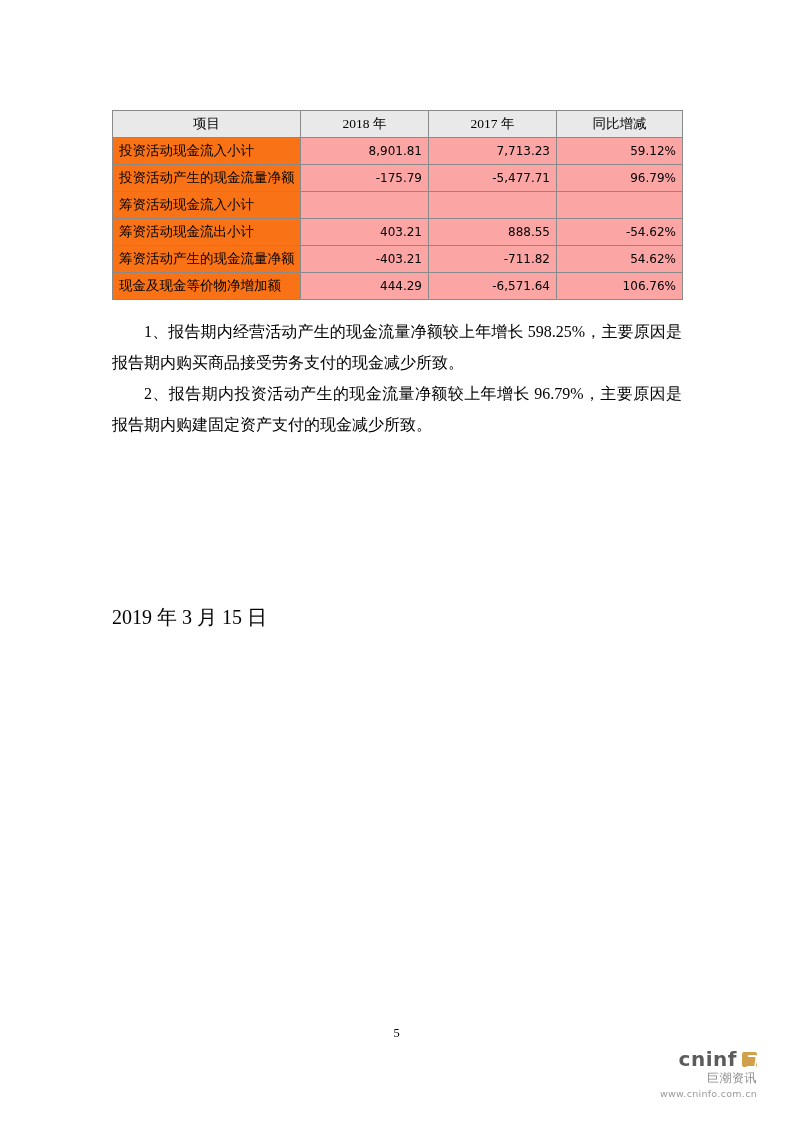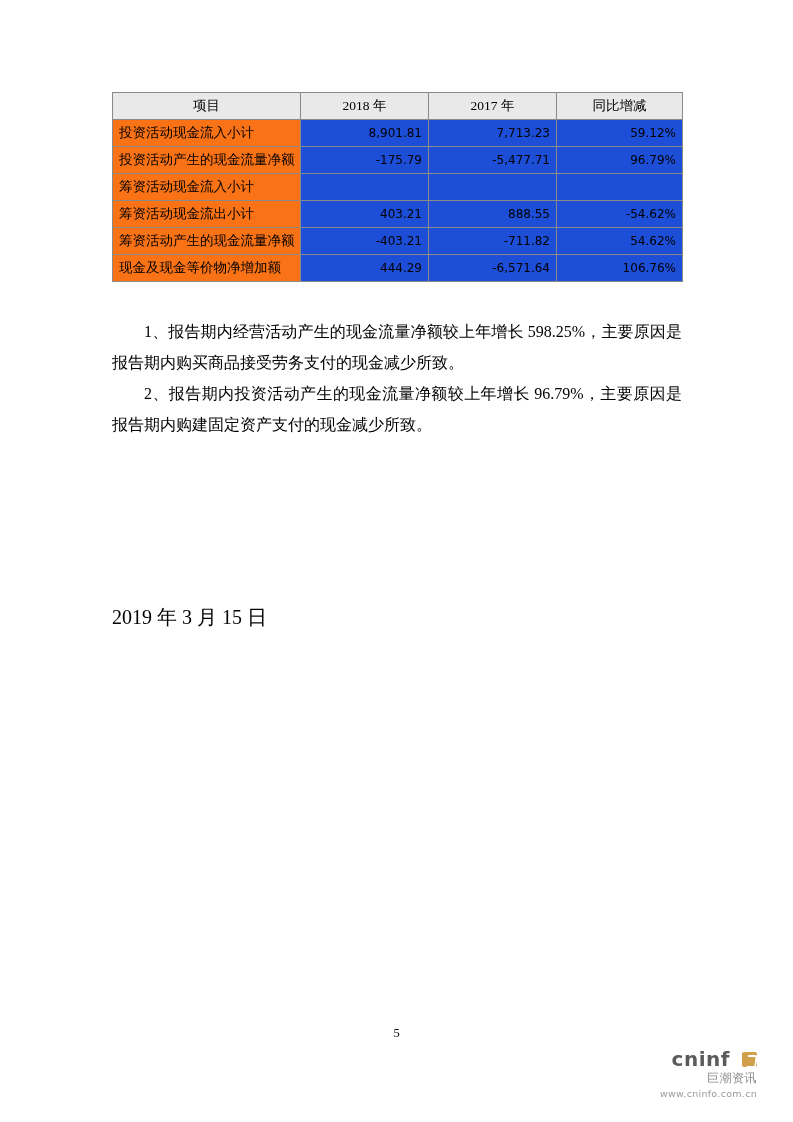--- a/index.html
+++ b/index.html
@@ -19,21 +19,21 @@
     position: relative;
     width: 793px;
     height: 1122px;
     box-sizing: border-box;
   }
 
   
   .table-wrap {
     position: absolute;
     left: 112px;
-    top: 92px;
+    top: 110px;
     width: 570px;
   }
   table.cf {
     border-collapse: collapse;
     width: 100%;
     table-layout: fixed;
     font-size: 13px;
   }
   table.cf td, table.cf th {
     border: 1px solid #8a8a8a;
@@ -49,21 +49,21 @@
     text-align: center;
     font-family: "Liberation Serif", serif;
     font-size: 13.5px;
   }
   table.cf tbody td.label {
     background: #f97316;
     text-align: left;
     font-size: 13.5px;
   }
   table.cf tbody td.num {
-    background: #1d4ed8;
+    background: #fca5a5;
     text-align: right;
     font-family: "DejaVu Sans", sans-serif;
     font-size: 12px;
   }
   col.c-label { width: 188px; }
   col.c-y1 { width: 128px; }
   col.c-y2 { width: 128px; }
   col.c-chg { width: 126px; }
 
   
@@ -109,21 +109,21 @@
     position: absolute;
     right: 36px;
     bottom: 22px;
     text-align: right;
     line-height: 1.15;
   }
   .logo-row {
     display: flex;
     align-items: center;
     justify-content: flex-end;
-    gap: 12px;
+    gap: 5px;
   }
   .logo-word {
     font-family: "DejaVu Sans", sans-serif;
     font-size: 20px;
     font-weight: bold;
     color: #5b5b5b;
     letter-spacing: 0.5px;
   }
   .logo-mark {
     width: 15px;

